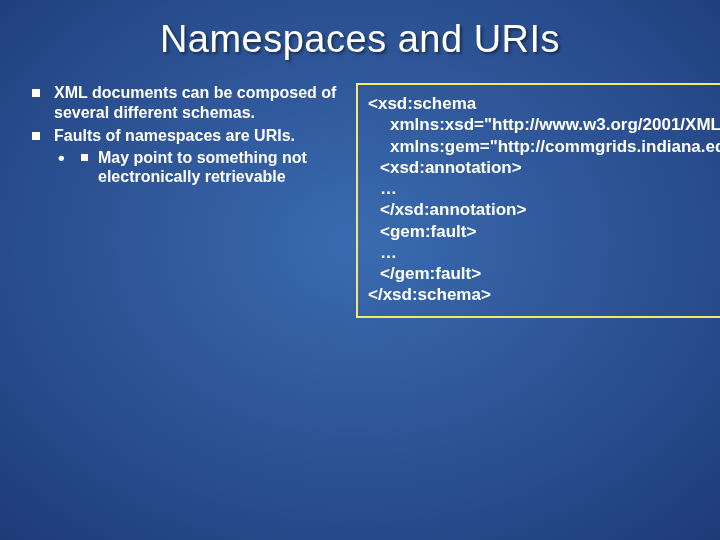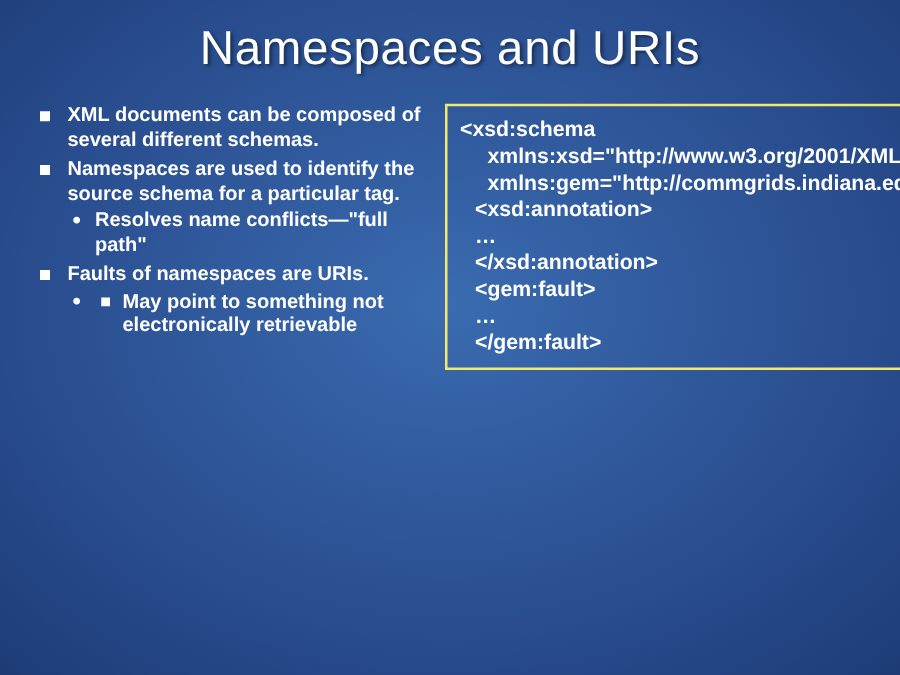--- a/index.html
+++ b/index.html
@@ -117,28 +117,20 @@
 <div class="slide">
   <div class="title">Namespaces and URIs</div>
   <div class="cols">
 
     <div class="left">
       <ul class="lvl1">
         <li>
           <span>XML documents can be composed of several different schemas.</span>
         </li>
         <li>
-          <span>Namespaces are used to identify the source schema for a particular tag.</span>
-          <ul class="lvl2">
-            <li>
-              <span>Resolves name conflicts—"full path"</span>
-            </li>
-          </ul>
-        </li>
-        <li>
           <span>Faults of namespaces are URIs.</span>
           <ul class="lvl2">
             <li>
               <ul class="lvl3">
                 <li>
                   <span>May point to something not electronically retrievable</span>
                 </li>
               </ul>
             </li>
           </ul>
@@ -150,17 +142,18 @@
       <div class="codebox">
         <span>&lt;xsd:schema</span><br>
         <span class="ind1">xmlns:xsd="http://www.w3.org/2001/XMLSchema"</span>
         <span class="ind1">xmlns:gem="http://commgrids.indiana.edu/GCWS/Schema/GEMCodes/Faults"&gt;</span>
         <span class="ind2">&lt;xsd:annotation&gt;</span>
         <span class="ind2">…</span>
         <span class="ind2">&lt;/xsd:annotation&gt;</span>
         <span class="ind2">&lt;gem:fault&gt;</span>
         <span class="ind2">…</span>
         <span class="ind2">&lt;/gem:fault&gt;</span>
+        <span>&lt;/xsd:schema&gt;</span>
       </div>
     </div>
 
   </div>
 </div>
 
 </body></html>

